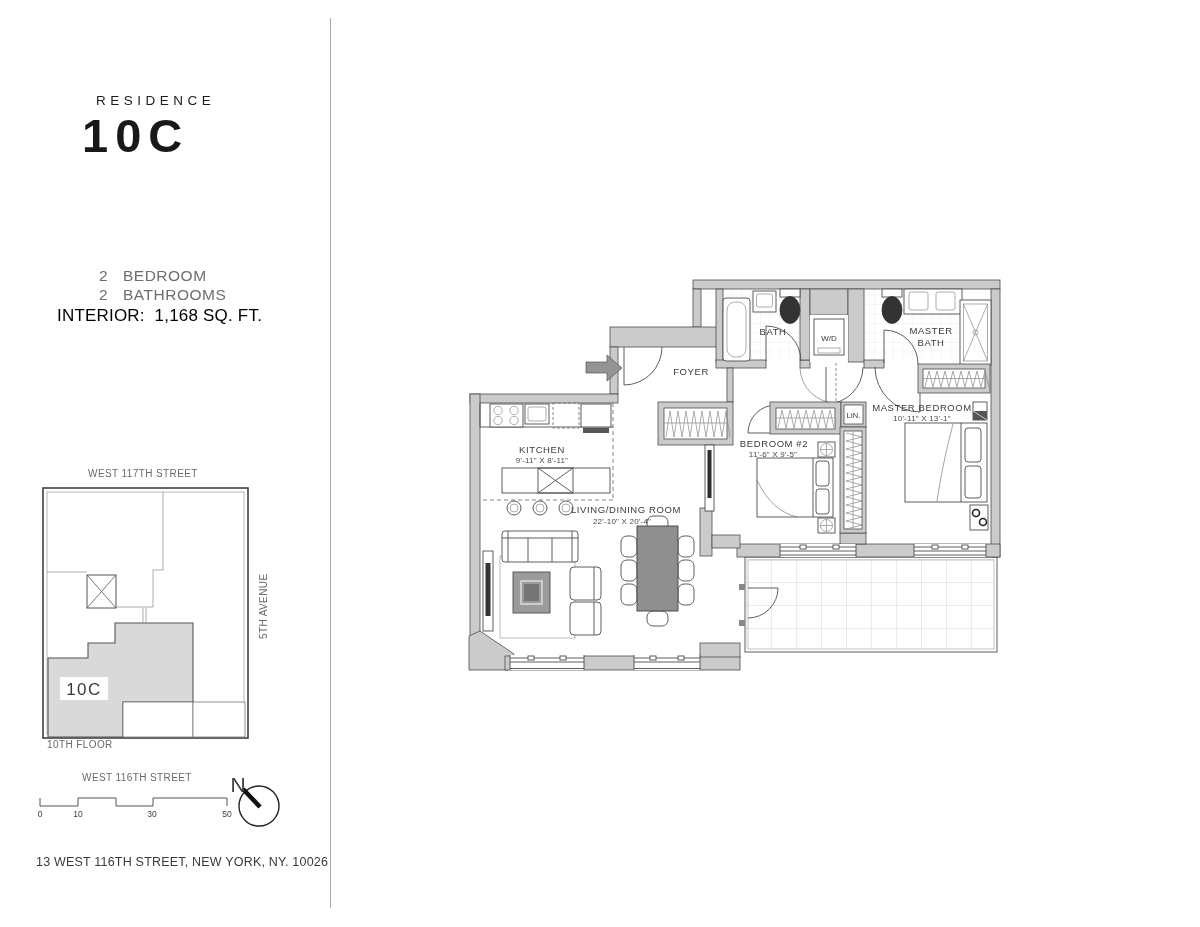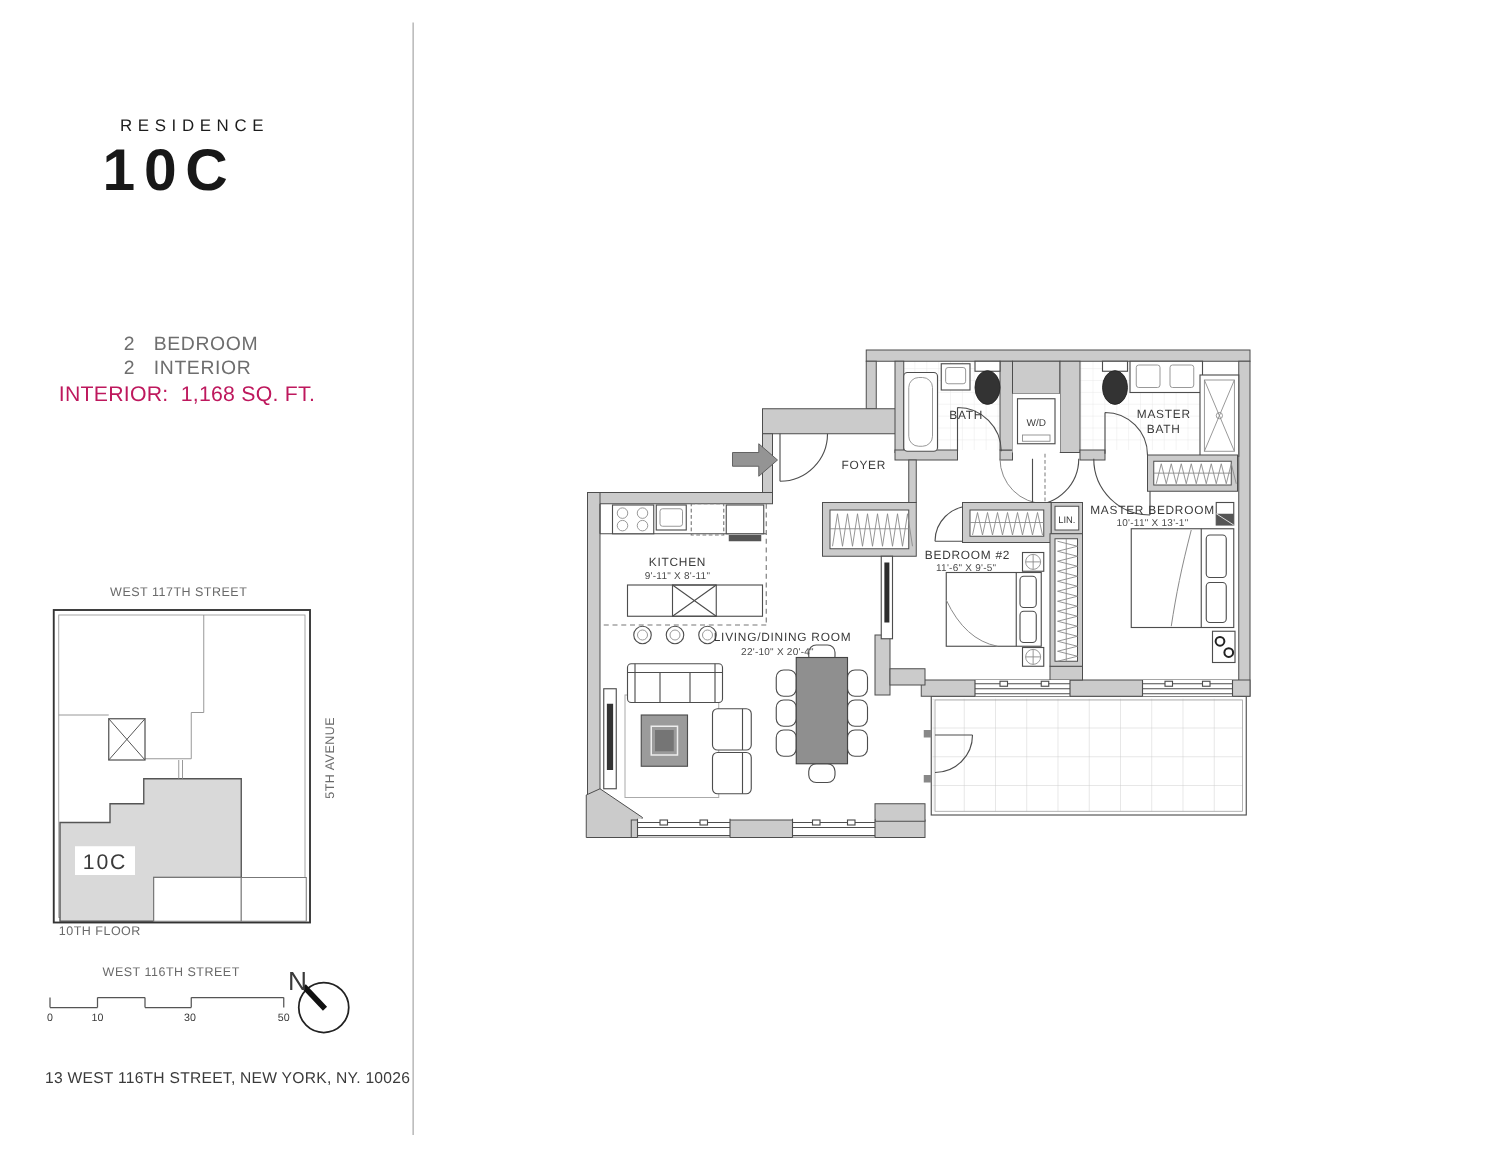--- a/index.html
+++ b/index.html
@@ -3,21 +3,21 @@
 <meta charset="utf-8">
 <style>
   html,body{margin:0;padding:0;background:#ffffff;}
   #page{position:relative;width:1020px;height:927px;background:#fff;overflow:hidden;
         font-family:"Liberation Sans",sans-serif;border-radius:32px;}
   .abs{position:absolute;}
   #residence-label{left:96px;top:93px;font-size:13.5px;letter-spacing:4.5px;color:#1c1c1c;}
   #unit-number{left:82px;top:108px;font-size:47px;font-weight:700;letter-spacing:7px;color:#181818;}
   .count-row{left:99px;font-size:15.5px;color:#6e6e6e;letter-spacing:.5px;display:flex;}
   .count-row .num{width:24px;}
-  #interior-line{left:47px;top:306px;font-size:17px;color:#be185d;letter-spacing:.2px;white-space:pre;}
+  #interior-line{left:57px;top:306px;font-size:17px;color:#000000;letter-spacing:.2px;white-space:pre;}
   svg text{font-family:"Liberation Sans",sans-serif;fill:#3a3a3a;}
   .wall{fill:#cbcbcb;stroke:#4d4d4d;stroke-width:.8;}
   .thin{fill:none;stroke:#4d4d4d;stroke-width:.9;}
   .lite{fill:none;stroke:#8a8a8a;stroke-width:.7;}
   .fixt{fill:#ffffff;stroke:#4d4d4d;stroke-width:.9;}
   .arc{fill:none;stroke:#8a8a8a;stroke-width:.8;}
   .roomlbl{font-size:9.5px;letter-spacing:.6px;text-anchor:middle;}
   .dimlbl{font-size:8px;letter-spacing:.2px;text-anchor:middle;fill:#4a4a4a;}
   .maplbl{font-size:10px;letter-spacing:.4px;fill:#6a6a6a;}
 </style>
@@ -28,21 +28,21 @@
 
   <div class="abs" id="residence-label">RESIDENCE</div>
   <div class="abs" id="unit-number">10C</div>
 
   <div class="abs count-row" style="top:267px;">
     <span class="num">2</span>
     <span>BEDROOM</span>
   </div>
   <div class="abs count-row" style="top:286px;">
     <span class="num">2</span>
-    <span>INTERIOR</span>
+    <span>BATHROOMS</span>
   </div>
   <div class="abs" id="interior-line">INTERIOR:  1,168 SQ. FT.</div>
 
   <svg class="abs" style="left:0;top:0;" width="1200" height="927" viewBox="0 0 1200 927">
     <defs>
       <pattern id="tiles" patternUnits="userSpaceOnUse" x="746" y="559" width="25" height="23">
         <path d="M25,0 H0 V23" fill="none" stroke="#c9c9c9" stroke-width="0.7"></path>
       </pattern>
       <pattern id="btile" patternUnits="userSpaceOnUse" width="9.5" height="9.5">
         <path d="M9.5,0 H0 V9.5" fill="none" stroke="#e2e2e2" stroke-width="0.6"></path>

